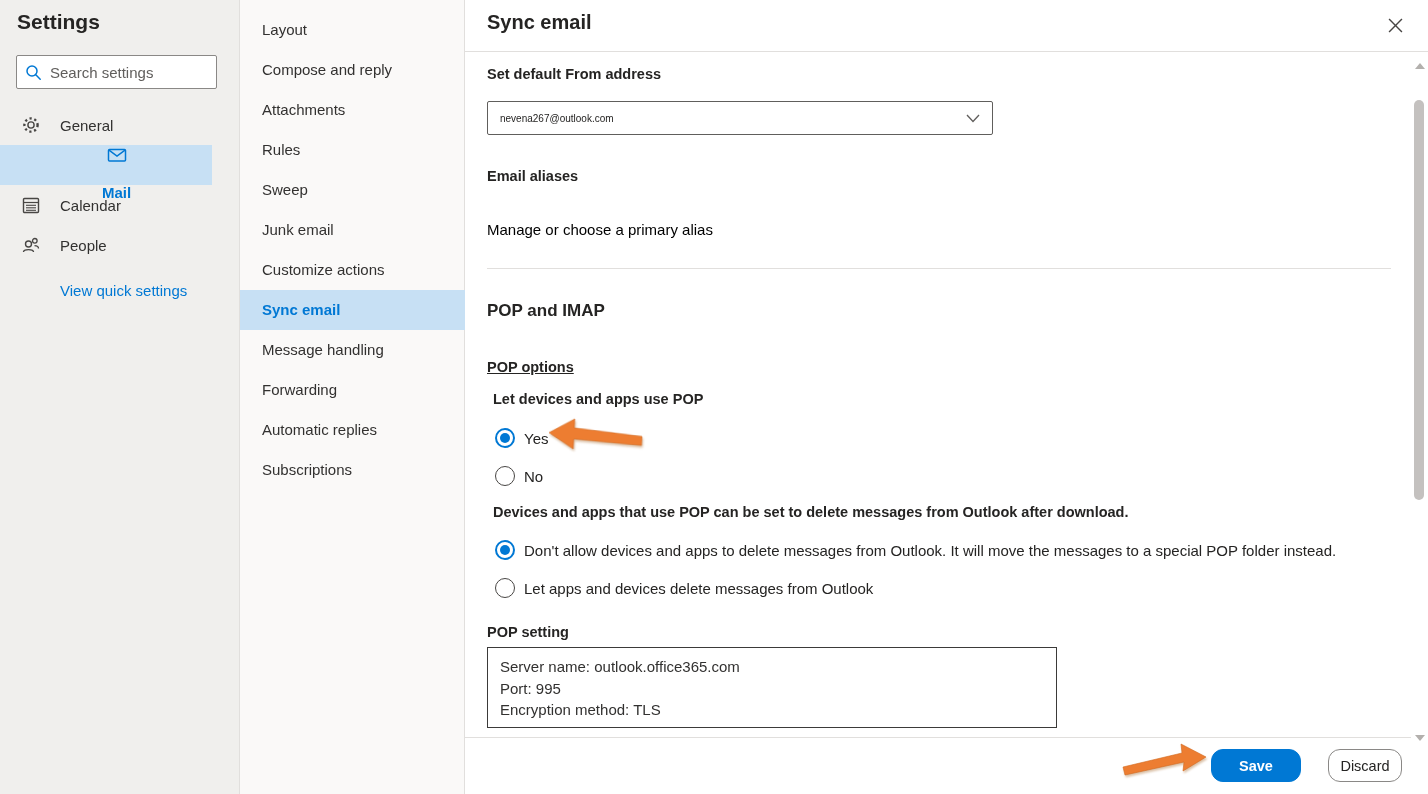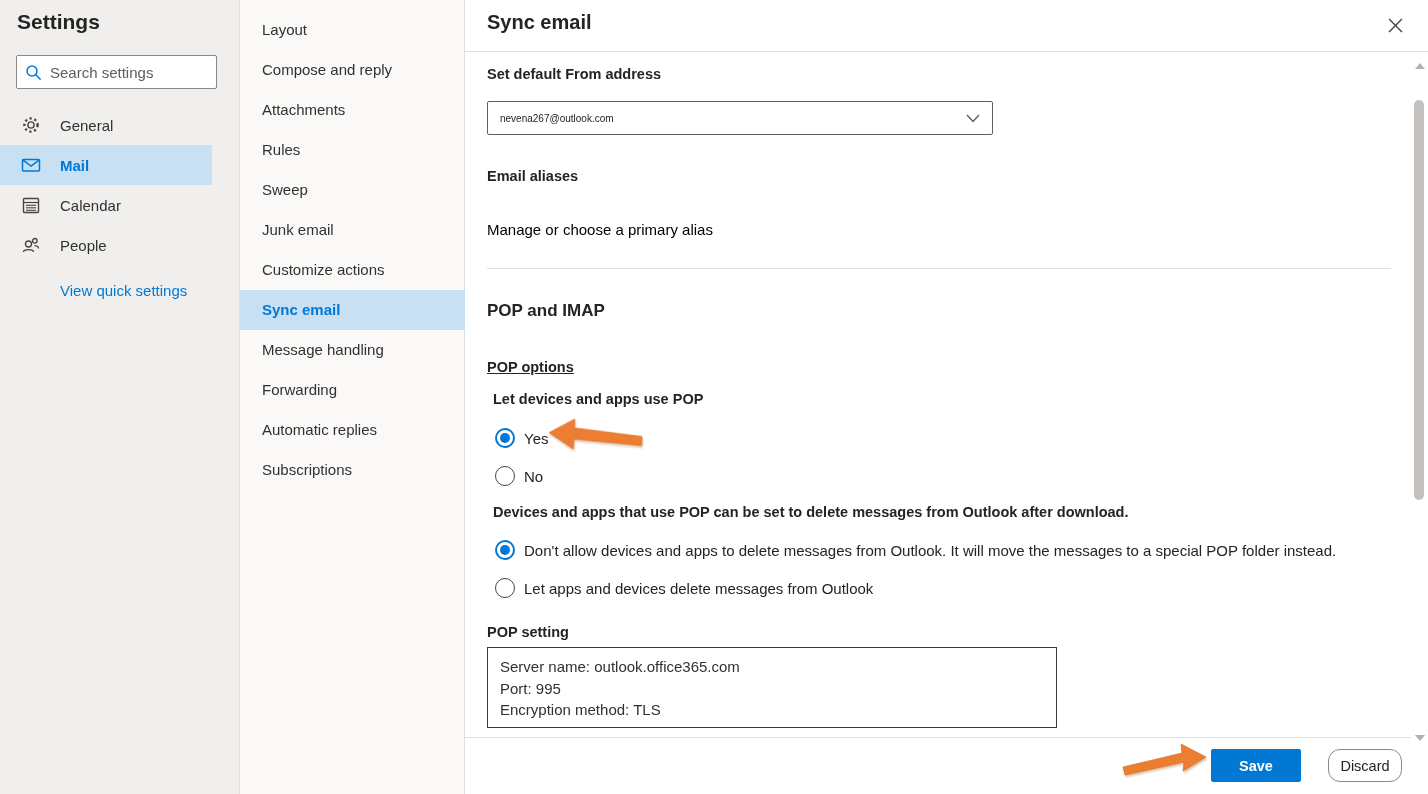--- a/index.html
+++ b/index.html
@@ -32,21 +32,21 @@
     font-family: "Liberation Sans", sans-serif;
     font-size: 15px; color: #252423; width: 100%;
   }
   .searchbox input::placeholder { color: #605e5c; }
   .nav1 { position: absolute; left: 0; top: 105px; width: 212px; }
   .nav-item {
     height: 40px; display: flex; align-items: center; gap: 19px;
     padding-left: 21px; cursor: pointer; font-size: 15px; color: #323130;
   }
   .nav-item .icon { width: 20px; height: 20px; color: #484644; display: flex; align-items: center; justify-content: center; }
-  .nav-item.selected { background: #c7e0f4; color: #0078d4; font-weight: 700; }
+  .nav-item.selected { background: #c7e0f4; color: #0078d4; font-weight: 700; flex-direction: column; }
   .nav-item.selected .icon { color: #0078d4; }
   .quick-link {
     position: absolute; left: 60px; top: 282px;
     font-size: 15px; color: #0078d4; cursor: pointer; text-decoration: none;
   }
 
   
   .col2 {
     position: absolute; left: 240px; top: 0; width: 225px; height: 794px;
     background: #faf9f8; border-right: 1px solid #e1dfdd;
@@ -103,21 +103,21 @@
 
   .pop-box {
     position: absolute; left: 22px; top: 647px; width: 570px; height: 81px;
     border: 1px solid #3b3a39; background: #fff; padding: 8px 12px;
   }
   .pop-box .line { font-size: 15px; color: #323130; line-height: 21.5px; white-space: nowrap; }
 
   .footer-divider { position: absolute; left: 0; top: 737px; width: 963px; border-top: 1px solid #e1dfdd; }
   .btn-save {
     position: absolute; left: 746px; top: 749px; width: 90px; height: 33px;
-    background: #0078d4; color: #fff; border: 1px solid #0078d4; border-radius: 2px;
+    background: #0078d4; color: #fff; border: 1px solid #0078d4; border-radius: 12px;
     font-family: "Liberation Sans", sans-serif; font-size: 14.5px; font-weight: 700; cursor: pointer;
   }
   .btn-discard {
     position: absolute; left: 863px; top: 749px; width: 74px; height: 33px;
     background: #fff; color: #252423; border: 1px solid #8a8886; border-radius: 12px;
     font-family: "Liberation Sans", sans-serif; font-size: 14.5px; cursor: pointer;
   }
 
   .annot { position: absolute; pointer-events: none; filter: drop-shadow(1px 2px 1px rgba(150,75,0,0.35)); }
   .annot polygon { fill: #ed7d31; stroke: #d2691e; stroke-width: 0.6; }

